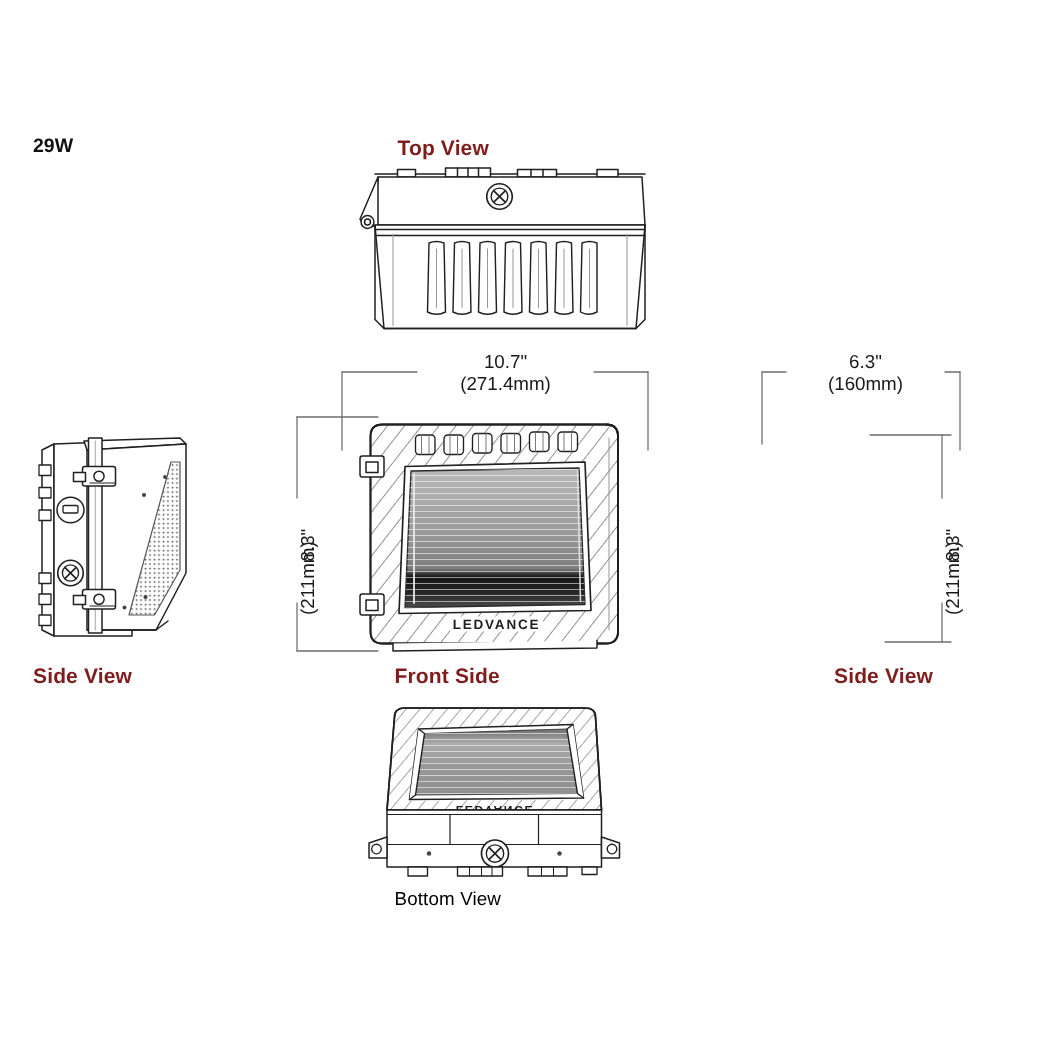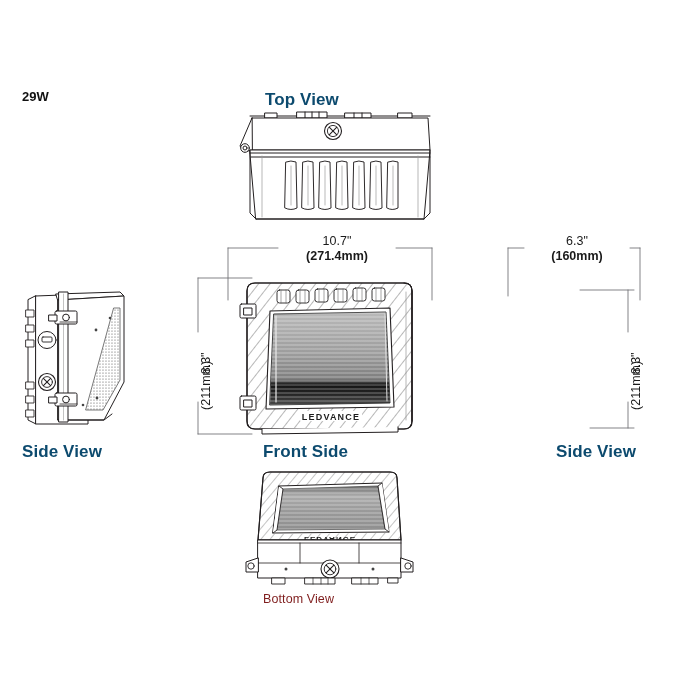--- a/index.html
+++ b/index.html
@@ -16,49 +16,49 @@
     overflow: hidden;
   }
   .stage {
     position: absolute;
     inset: 0;
     width: 700px;
     height: 552px;
   }
   .label {
     position: absolute;
-    font-size: 17px;
+    font-size: 14px;
     font-weight: bold;
     letter-spacing: 0.1px;
-    color: #0c4a6e;
+    color: #7f1d1d;
     white-space: nowrap;
   }
   .label.regular {
     font-weight: normal;
     font-size: 12.5px;
-    color: #7f1d1d;
+    color: #000000;
   }
   .wattage {
     position: absolute;
     left: 22px;
     top: 89px;
     font-size: 13px;
     font-weight: bold;
     color: #111111;
   }
   .dim-text {
     position: absolute;
     font-size: 12.5px;
     color: #1a1a1a;
     text-align: center;
     white-space: nowrap;
     line-height: 1.18;
   }
   .dim-text .l1 { display: block; }
-  .dim-text .l2 { display: block; font-weight: bold; }
+  .dim-text .l2 { display: block; }
   .vert-dim {
     position: absolute;
     font-size: 12.5px;
     color: #1a1a1a;
     white-space: nowrap;
     line-height: 1.18;
     text-align: center;
   }
   .vert-dim .rot {
     display: block;

